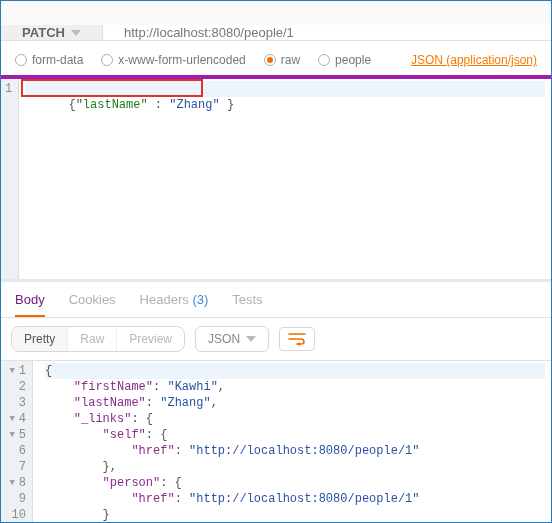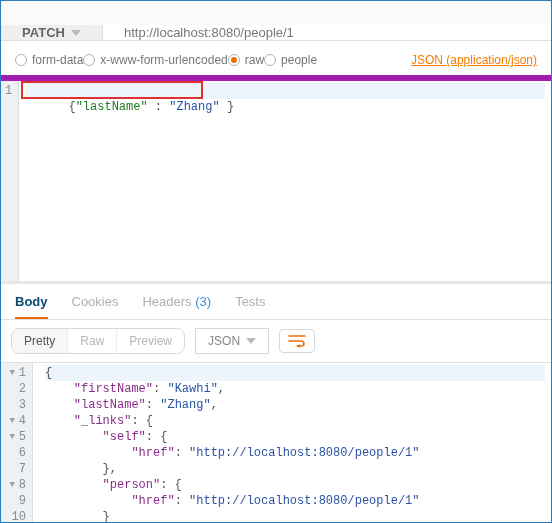--- a/index.html
+++ b/index.html
@@ -46,22 +46,23 @@
     outline: none;
     padding: 0 21px;
     font-size: 13px;
     color: #777;
     background: #fff;
   }
   
   .body-types {
     display: flex;
     align-items: center;
+    gap: 18px;
     padding: 12px 14px 8px;
-    border-bottom: 6px solid #a21caf;
+    border-bottom: 4px solid #a21caf;
     font-size: 12px;
     color: #777;
   }
   .radio-wrap { display: flex; align-items: center; gap: 5px; cursor: pointer; }
   .radio {
     width: 12px; height: 12px;
     border: 1px solid #b0b0b0;
     border-radius: 50%;
     display: inline-flex;
     align-items: center; justify-content: center;
@@ -114,40 +115,40 @@
   .resp-tabs {
     display: flex;
     gap: 24px;
     border-top: 3px solid #e7e7e7;
     border-bottom: 1px solid #e0e0e0;
     padding: 10px 14px 0;
     font-size: 13px;
     color: #b0b0b0;
   }
   .resp-tab { padding-bottom: 8px; cursor: pointer; }
-  .resp-tab.active { color: #0c4a6e; border-bottom: 2px solid #ef6c00; font-weight: bold; }
+  .resp-tab.active { color: #701a75; border-bottom: 2px solid #ef6c00; }
   .resp-tab .count { color: #3b8dd4; }
   
   .resp-toolbar {
     display: flex; align-items: center; gap: 10px;
     padding: 8px 10px;
     border-bottom: 1px solid #e0e0e0;
   }
   .pill-group {
     display: inline-flex;
     border: 1px solid #d8d8d8;
     border-radius: 8px;
     overflow: hidden;
   }
   .pill { padding: 5px 12px; font-size: 12px; color: #b8b8b8; border-right: 1px solid #eee; cursor: pointer; }
   .pill:last-child { border-right: none; }
   .pill.active { color: #555; background: #f7f7f7; }
   .fmt-btn {
     display: inline-flex; align-items: center; gap: 6px;
-    border: 1px solid #d8d8d8; border-radius: 0;
+    border: 1px solid #d8d8d8; border-radius: 6px;
     padding: 5px 12px; font-size: 12px; color: #888; cursor: pointer;
   }
   .wrap-btn {
     border: 1px solid #d8d8d8; border-radius: 4px;
     padding: 4px 8px; cursor: pointer;
     display: flex; align-items: center; justify-content: center;
   }
   .wrap-icon svg { display: block; }
   
   .resp-body {

